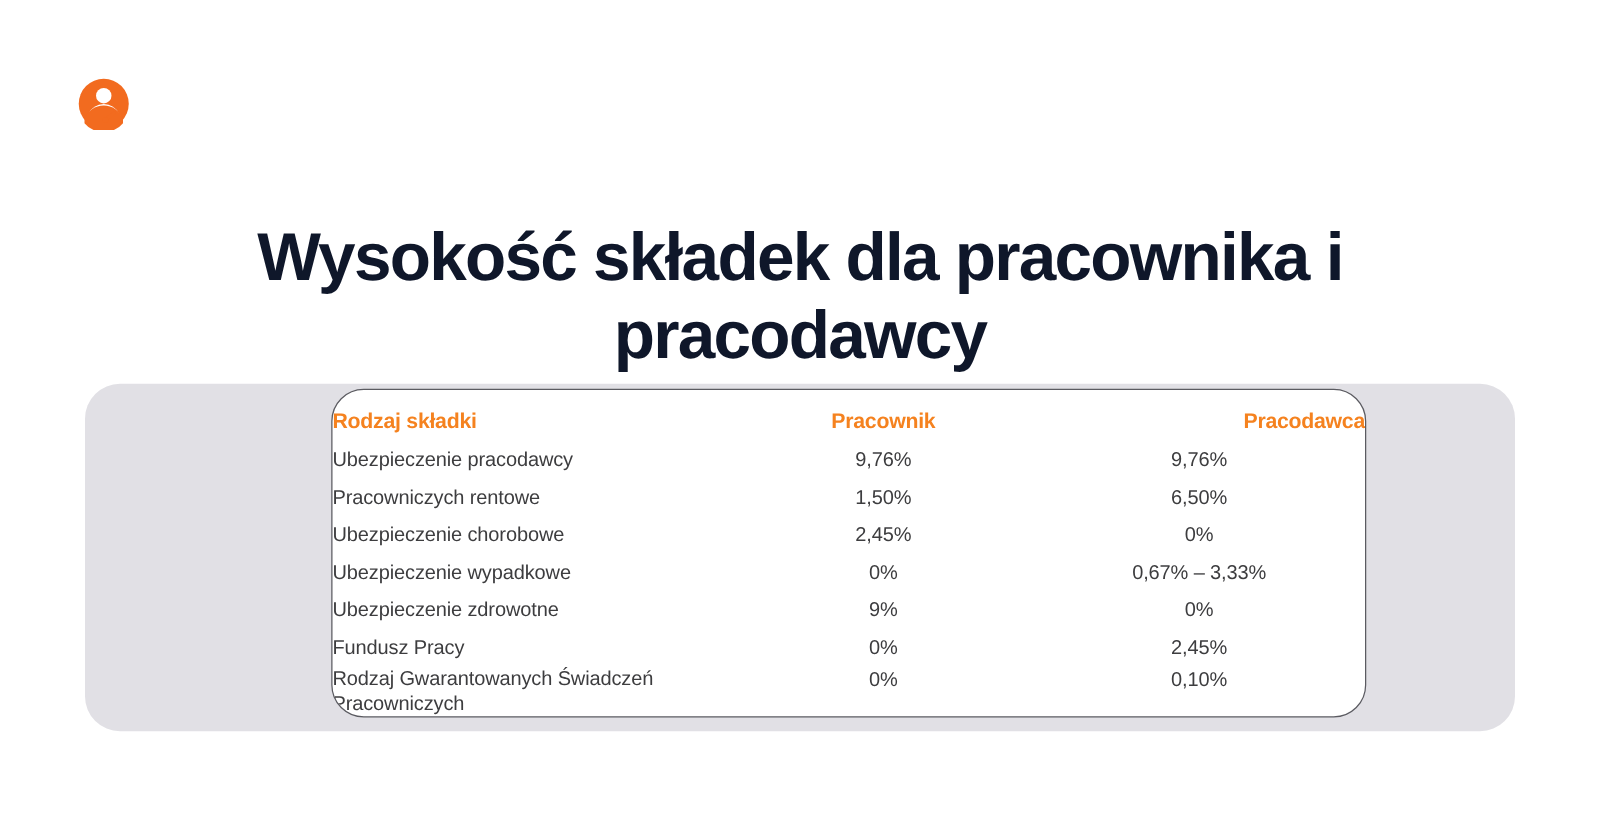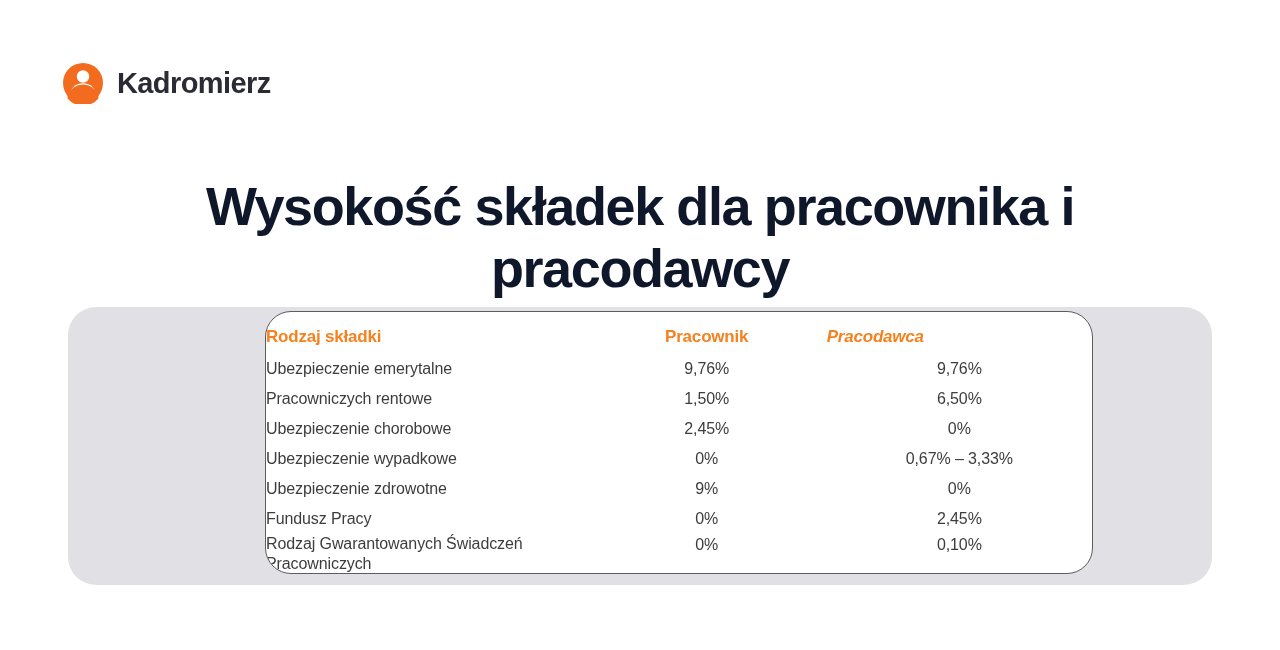--- a/index.html
+++ b/index.html
@@ -97,21 +97,21 @@
   table.rates thead th {
     font-size: 17px;
     font-weight: bold;
     color: #f5821f;
     letter-spacing: -0.2px;
     height: 34px;
     vertical-align: middle;
   }
   th.h-name { text-align: left; padding-left: 65px; }
   th.h-emp  { text-align: center; }
-  th.h-empr { text-align: left; font-style: italic; }
+  th.h-empr { text-align: right; }
 
   table.rates tbody td {
     font-size: 16px;
     color: #3d3d3f;
     height: 30px;
     vertical-align: middle;
     letter-spacing: -0.1px;
   }
   td.v-name { text-align: left; padding-left: 65px; line-height: 1.28; }
   td.v-emp  { text-align: center; }
@@ -128,21 +128,20 @@
   <span class="brand-mark">
     <svg width="42" height="42" viewBox="0 0 42 42" aria-hidden="true">
       <circle cx="21" cy="21" r="20" fill="#f26b1f"></circle>
       <circle cx="21" cy="14.5" r="6.2" fill="#ffffff"></circle>
       <path d="M8.6 29.2 A13.6 13.6 0 0 1 33.4 29.2 L33.4 34 A20 20 0 0 1 8.6 34 Z" fill="#ffffff"></path>
       <path d="M5.6 33.2 A16.4 16.4 0 0 1 36.4 33.2 L36.4 36.5 A20 20 0 0 1 5.6 36.5 Z" fill="#f26b1f"></path>
       <path d="M29.5 28.2 L23.2 33.1" stroke="#f26b1f" stroke-width="2.6" stroke-linecap="round" fill="none"></path>
       <circle cx="22.3" cy="33.9" r="2.4" fill="#f26b1f"></circle>
     </svg>
   </span>
-  <span class="brand-name">Kadromierz</span>
 </div>
 
 <h1 class="page-title">Wysokość składek dla pracownika i pracodawcy</h1>
 
 <div class="panel-backdrop"></div>
 
 <div class="table-card">
   <table class="rates">
     <colgroup>
       <col class="c-name">
@@ -151,21 +150,21 @@
     </colgroup>
     <thead>
       <tr>
         <th class="h-name">Rodzaj składki</th>
         <th class="h-emp">Pracownik</th>
         <th class="h-empr">Pracodawca</th>
       </tr>
     </thead>
     <tbody>
       <tr>
-        <td class="v-name">Ubezpieczenie emerytalne</td>
+        <td class="v-name">Ubezpieczenie pracodawcy</td>
         <td class="v-emp">9,76%</td>
         <td class="v-empr">9,76%</td>
       </tr>
       <tr>
         <td class="v-name">Pracowniczych rentowe</td>
         <td class="v-emp">1,50%</td>
         <td class="v-empr">6,50%</td>
       </tr>
       <tr>
         <td class="v-name">Ubezpieczenie chorobowe</td>

